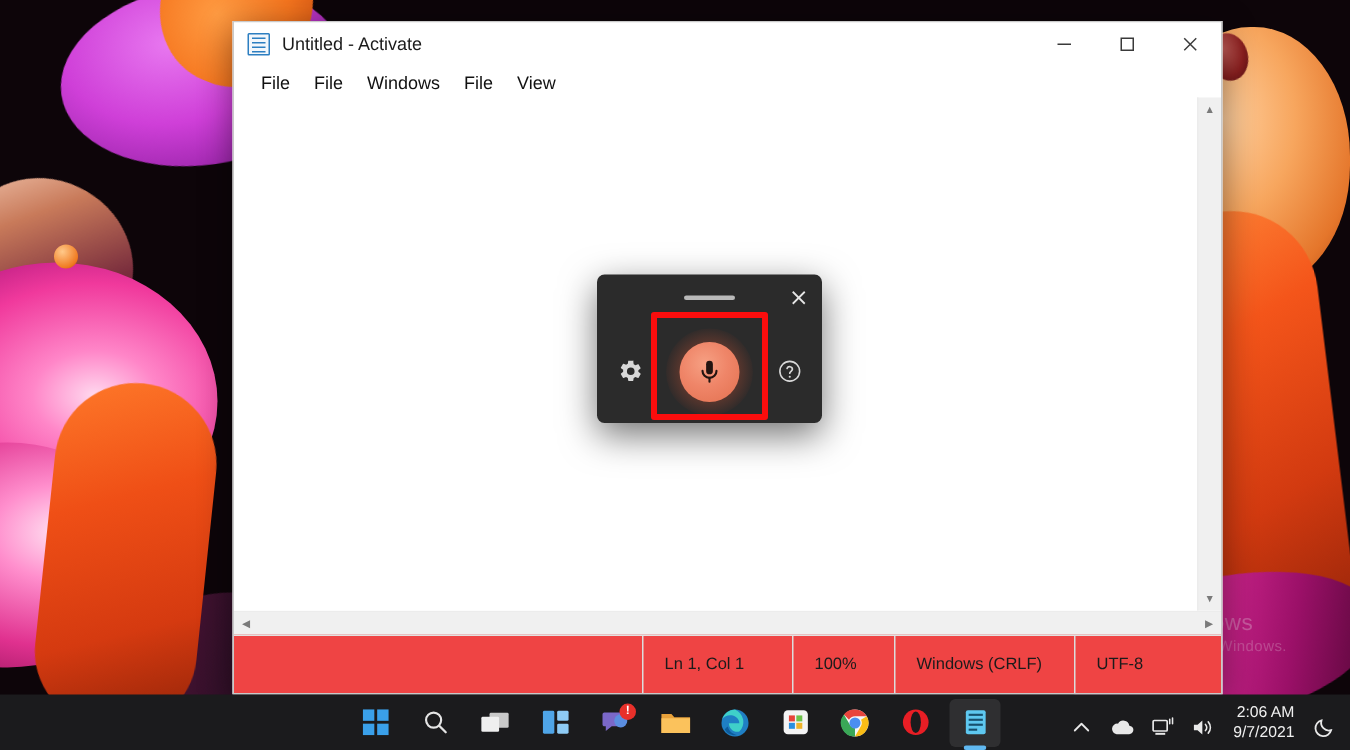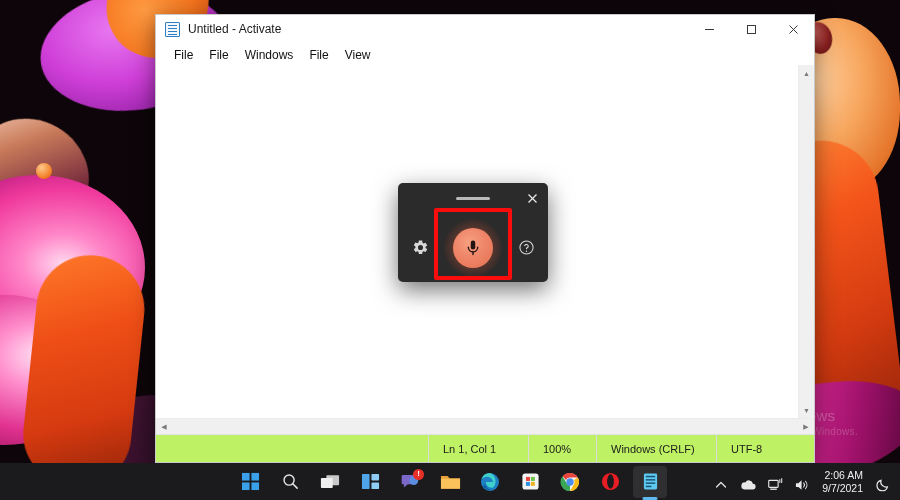--- a/index.html
+++ b/index.html
@@ -266,22 +266,22 @@
   }
   .sb-arrow-h {
     width: 16px; height: 16px;
     display: flex; align-items: center; justify-content: center;
     color: #7a7a7a;
     font-size: 7px;
   }
   #np-hscroll-track { flex: 1 1 auto; }
 
   #np-statusbar {
-    height: 28px;
-    background: #bef264;
+    height: 39px;
+    background: #ef4444;
     display: flex;
     align-items: stretch;
     font-size: 11px;
     color: #1b1b1b;
     flex: 0 0 auto;
     border-top: 1px solid #e2e2e2;
   }
   #np-status-spacer { flex: 1 1 auto; }
   .np-status-cell {
     display: flex;

